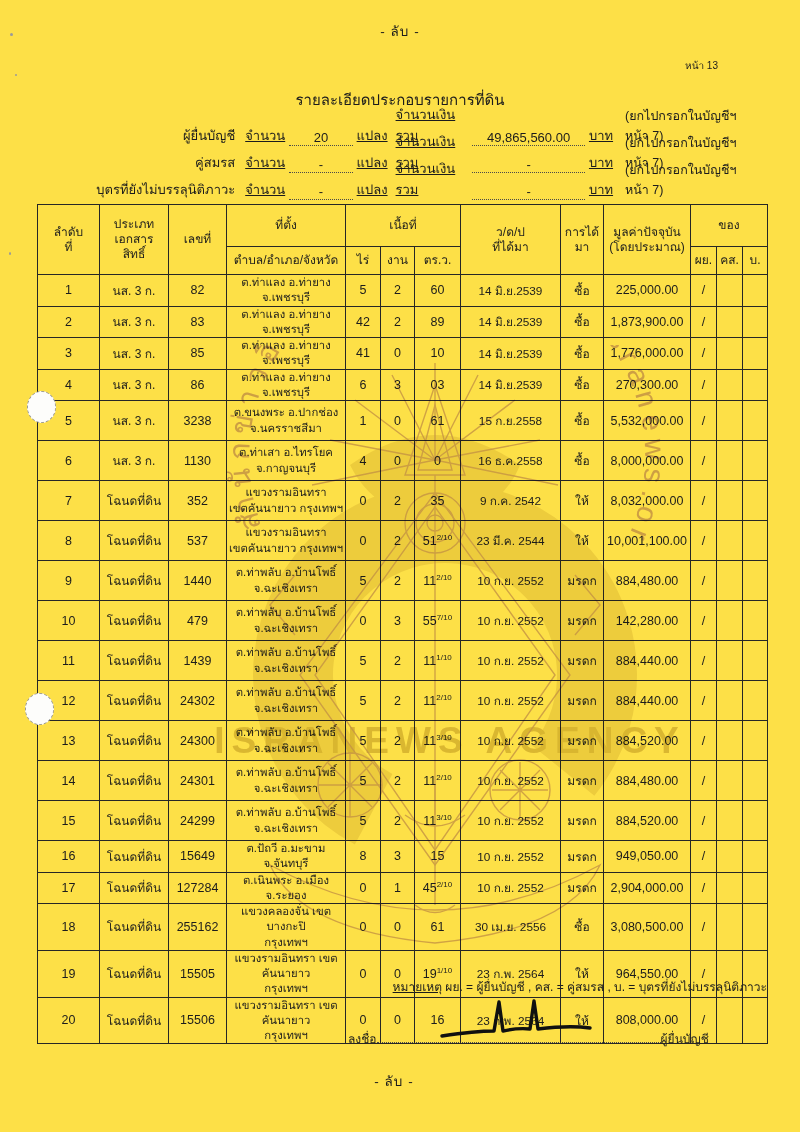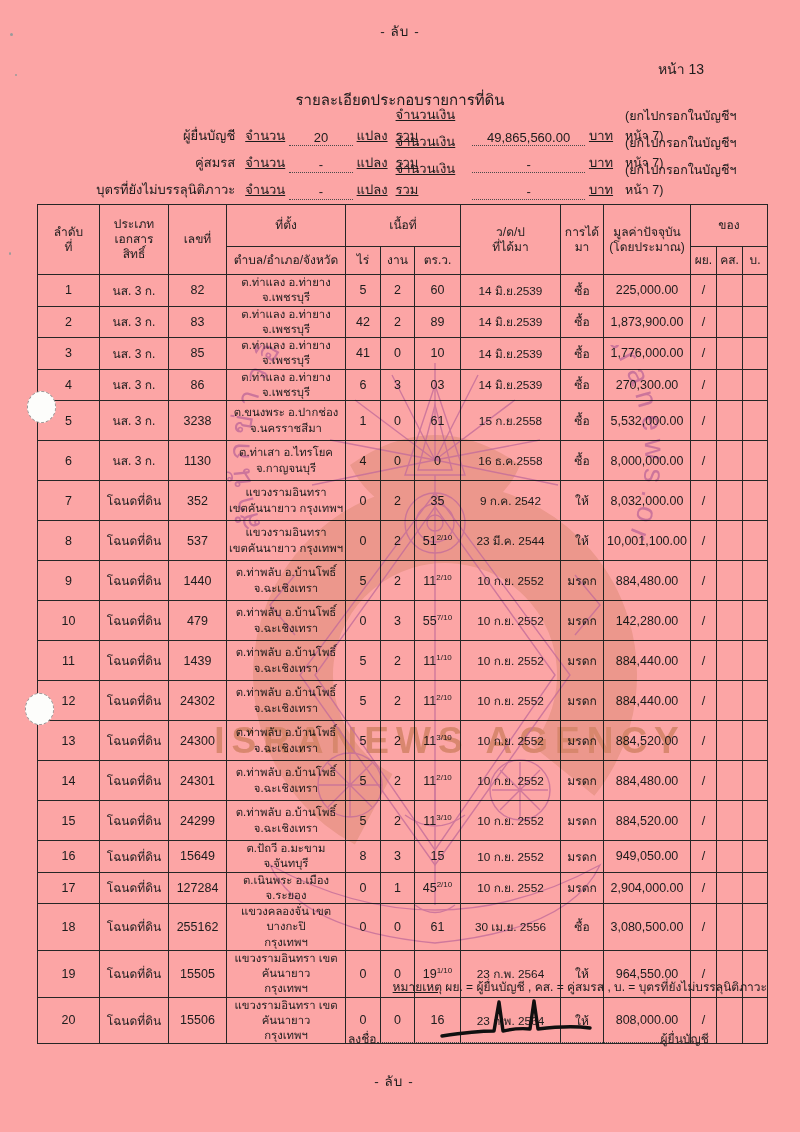--- a/index.html
+++ b/index.html
@@ -1,25 +1,25 @@
 <!DOCTYPE html>
 <html><head>
 <meta charset="utf-8">
 <style>
   * { margin:0; padding:0; box-sizing:border-box; }
   html,body { background:#e8e8e8; }
   body { font-family:"Liberation Sans","DejaVu Sans",sans-serif; }
   .page {
     position:relative; width:800px; height:1132px; margin:0 auto;
-    background:#fca5a5; color:#1c1c1c; overflow:hidden;
+    background:#fde047; color:#1c1c1c; overflow:hidden;
   }
   .conf { position:absolute; width:100%; text-align:center; font-size:13.5px; letter-spacing:1px; }
   .conf-top { top:20px; }
   .conf-bottom { top:1070px; left:-6px; }
-  .page-num { position:absolute; top:58px; right:96px; font-size:14px; }
+  .page-num { position:absolute; top:58px; right:82px; font-size:10px; }
   .doc-title { position:absolute; top:88px; width:100%; text-align:center; font-size:15px; }
   .summary { position:absolute; top:119px; left:60px; right:40px; font-size:13px; }
   .sum-line { display:flex; align-items:flex-end; height:27px; }
   .sum-label { width:205px; text-align:right; padding-right:6px; }
   .dots { border-bottom:1.6px dotted #4a4a4a; text-align:center; display:inline-block; }
   .dots.count { width:72px; }
   .dots.total { width:128px; }
   .sum-note { padding-left:8px; font-size:12.5px; }
   .sum-word { padding:0 4px;text-decoration:underline; }
 

